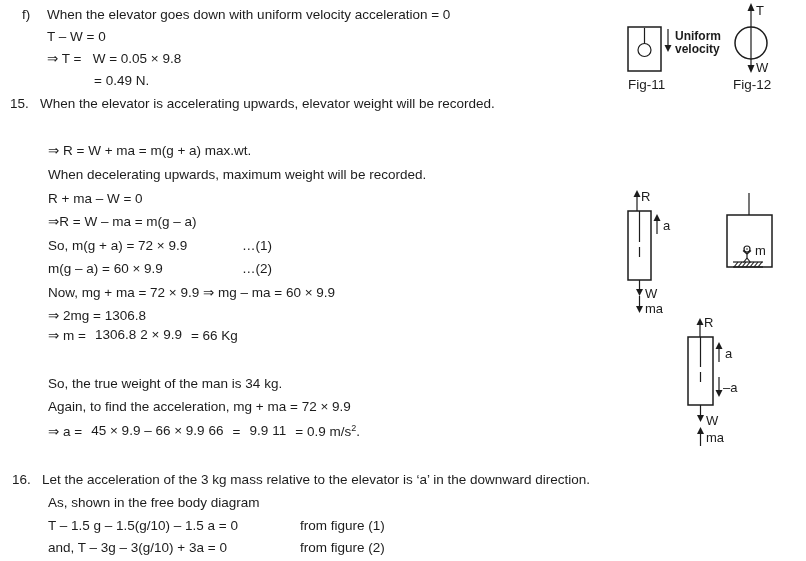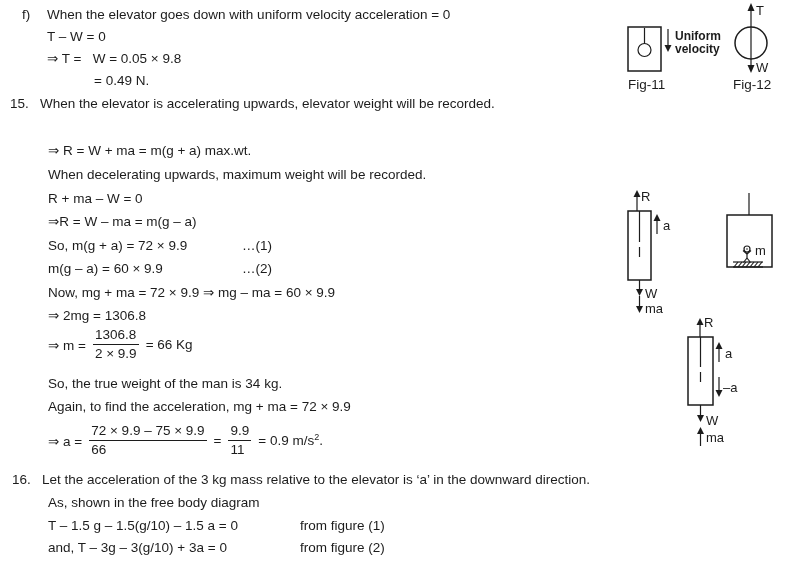--- a/index.html
+++ b/index.html
@@ -13,21 +13,21 @@
     overflow: hidden;
   }
   .ln { position: absolute; white-space: pre; line-height: 17px; }
   .eqrow {
     position: absolute;
     display: flex;
     align-items: center;
     gap: 7px;
     white-space: pre;
   }
-  .frac { display: inline-flex; flex-direction: column; align-items: flex-start; line-height: 16px; }
+  .frac { display: inline-flex; align-items: flex-start; line-height: 16px; }
   .frac .bar { align-self: stretch; height: 0; border-top: 1.4px solid #1c1c1c; margin: 1px 0; }
   .frac .num, .frac .den { padding: 0 2px; }
   sup { font-size: 9px; line-height: 0; }
   svg { position: absolute; overflow: visible; }
   svg text { font-family: "Liberation Sans", sans-serif; font-size: 13px; fill: #1c1c1c; }
   svg text.bold { font-weight: bold; font-size: 12px; }
   svg text.cap { font-size: 13.5px; }
   svg .stroke { stroke: #1c1c1c; fill: none; stroke-width: 1.5; }
   svg .thin { stroke: #1c1c1c; fill: none; stroke-width: 1.2; }
   svg .fillb { fill: #1c1c1c; stroke: none; }
@@ -89,21 +89,21 @@
     </span>
     <span>= 66 Kg</span>
   </div>
 
   <div class="ln" style="left:48px;top:375px">So, the true weight of the man is 34 kg.</div>
   <div class="ln" style="left:48px;top:398px">Again, to find the acceleration, mg + ma = 72 × 9.9</div>
 
   <div class="eqrow" style="left:48px;top:423px">
     <span>⇒ a =</span>
     <span class="frac">
-      <span class="num">72 × 9.9 – 75 × 9.9</span>
+      <span class="num">45 × 9.9 – 66 × 9.9</span>
       <span class="bar"></span>
       <span class="den">66</span>
     </span>
     <span>=</span>
     <span class="frac">
       <span class="num">9.9</span>
       <span class="bar"></span>
       <span class="den">11</span>
     </span>
     <span><span>= 0.9 m/s</span><sup>2</sup><span>.</span></span>

